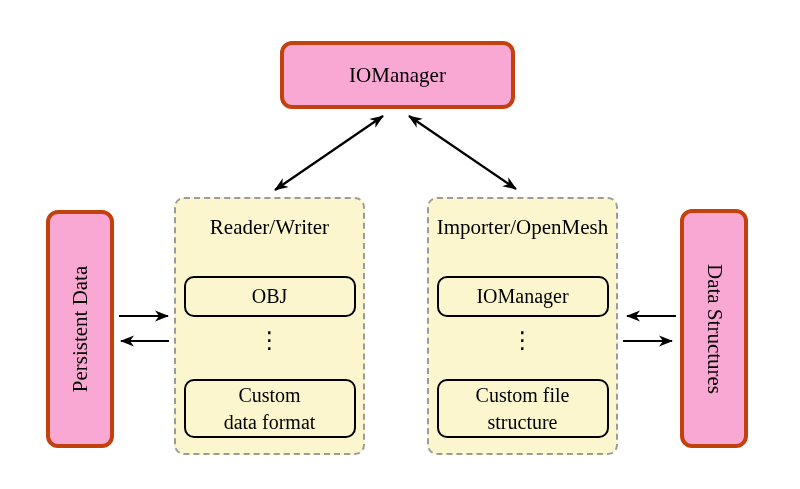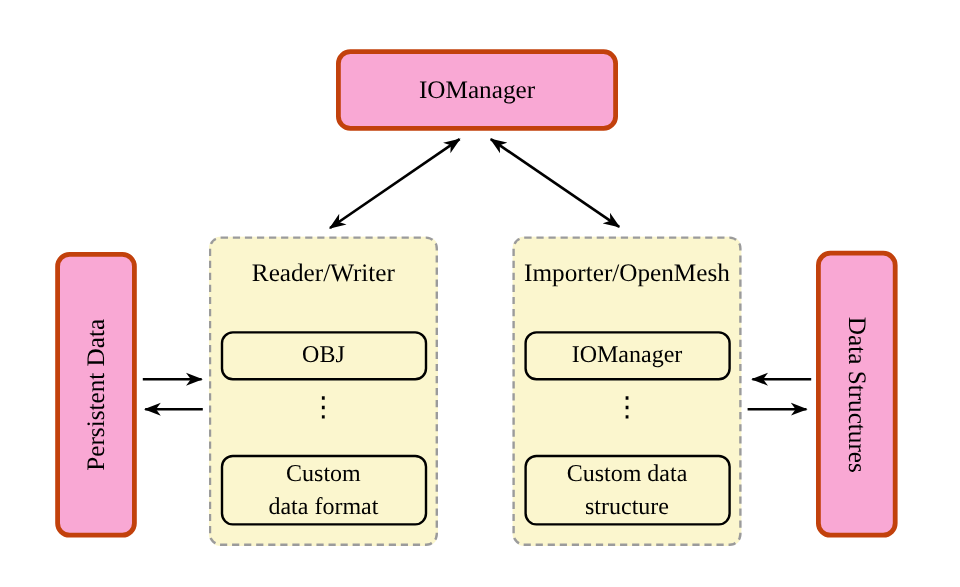--- a/index.html
+++ b/index.html
@@ -133,17 +133,17 @@
     <div class="inner-box inner-top">OBJ</div>
     <div class="dots">⋮</div>
     <div class="inner-box inner-bottom">Custom
 data format</div>
   </div>
 
   <div class="group group-right">
     <div class="group-label">Importer/OpenMesh</div>
     <div class="inner-box inner-top">IOManager</div>
     <div class="dots">⋮</div>
-    <div class="inner-box inner-bottom">Custom data
+    <div class="inner-box inner-bottom">Custom file
 structure</div>
   </div>
 
 </div>
 
 </body></html>

